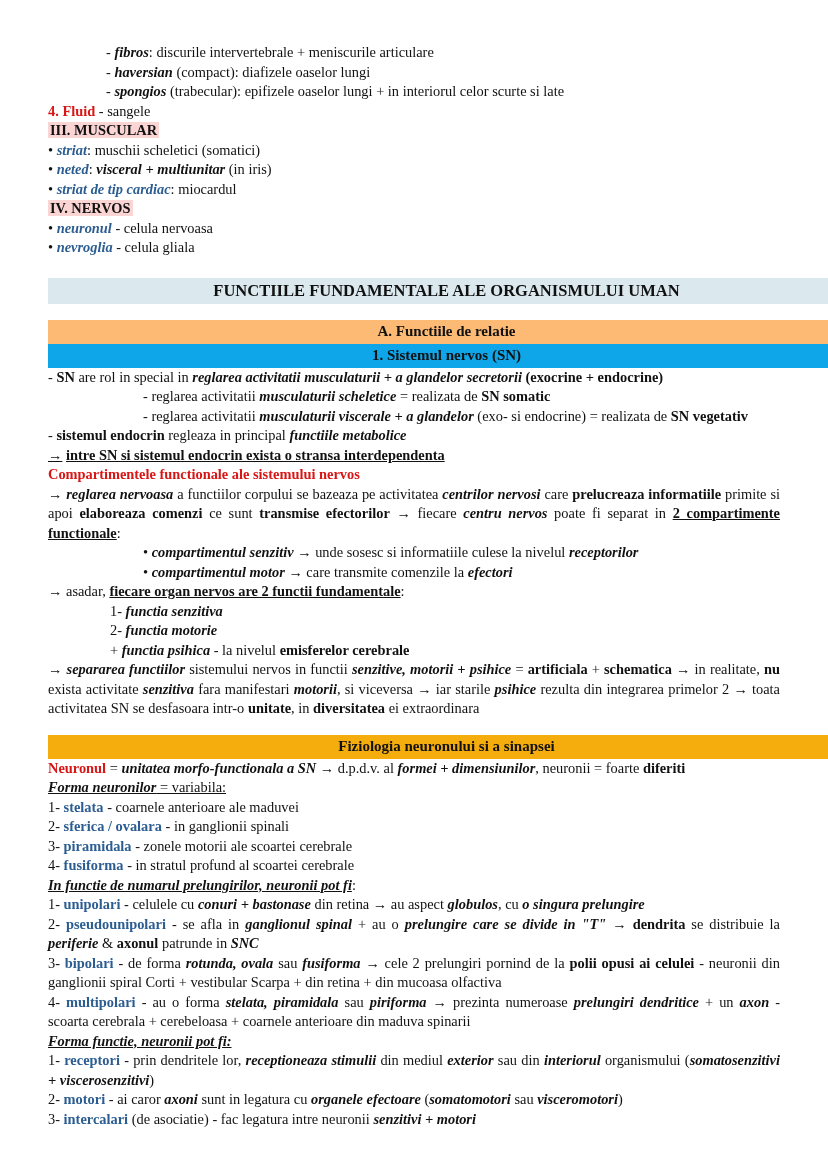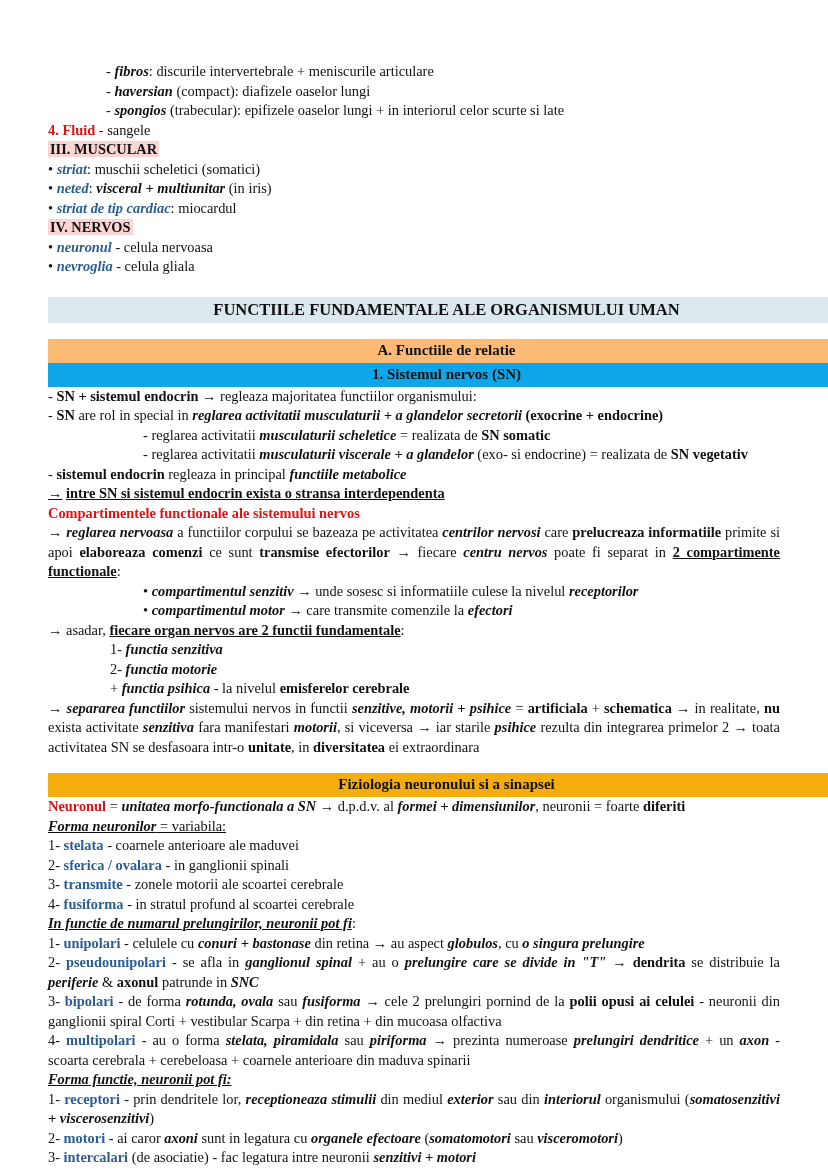--- a/index.html
+++ b/index.html
@@ -17,21 +17,21 @@
   .page {
     position: relative;
     width: 828px;
     height: 1171px;
     padding: 0;
     box-sizing: border-box;
   }
   .content {
     position: absolute;
     left: 48px;
-    top: 62px;
+    top: 43px;
     width: 732px;
   }
   .ln {
     font-size: 14.4px;
     line-height: 19.5px;
     white-space: nowrap;
   }
   .para {
     font-size: 14.4px;
     line-height: 19.5px;
@@ -136,23 +136,20 @@
 
     <div class="sp-20"></div>
 
     <div class="banner banner-blue">FUNCTIILE FUNDAMENTALE ALE ORGANISMULUI UMAN</div>
 
     <div class="sp-16"></div>
 
     <div class="banner banner-yellow">A. Functiile de relatie</div>
     <div class="banner banner-rose">1. Sistemul nervos (SN)</div>
 
-    <div class="ln">
-      <span>- </span><span class="b">SN + sistemul endocrin</span><span> → </span><span>regleaza majoritatea functiilor organismului:</span>
-    </div>
 
     <div class="ln">
       <span>- </span><span class="b">SN</span><span> are rol in special in </span><span class="bi">reglarea activitatii musculaturii + a glandelor secretorii</span><span class="b"> (exocrine + endocrine)</span>
     </div>
 
     <div class="ln ind2">
       <span>- reglarea activitatii </span><span class="bi">musculaturii scheletice</span><span> = realizata de </span><span class="b">SN somatic</span>
     </div>
 
     <div class="ln ind2">
@@ -216,21 +213,21 @@
       <span class="bi u">Forma neuronilor</span><span class="u"> = variabila:</span>
     </div>
 
     <div class="ln">
       <span>1- </span><span class="blueb">stelata</span><span> - coarnele anterioare ale maduvei</span>
     </div>
     <div class="ln">
       <span>2- </span><span class="blueb">sferica / ovalara</span><span> - in ganglionii spinali</span>
     </div>
     <div class="ln">
-      <span>3- </span><span class="blueb">transmite</span><span> - zonele motorii ale scoartei cerebrale</span>
+      <span>3- </span><span class="blueb">piramidala</span><span> - zonele motorii ale scoartei cerebrale</span>
     </div>
     <div class="ln">
       <span>4- </span><span class="blueb">fusiforma</span><span> - in stratul profund al scoartei cerebrale</span>
     </div>
 
     <div class="ln">
       <span class="bi u">In functie de numarul prelungirilor, neuronii pot fi</span><span>:</span>
     </div>
 
     <div class="ln">

